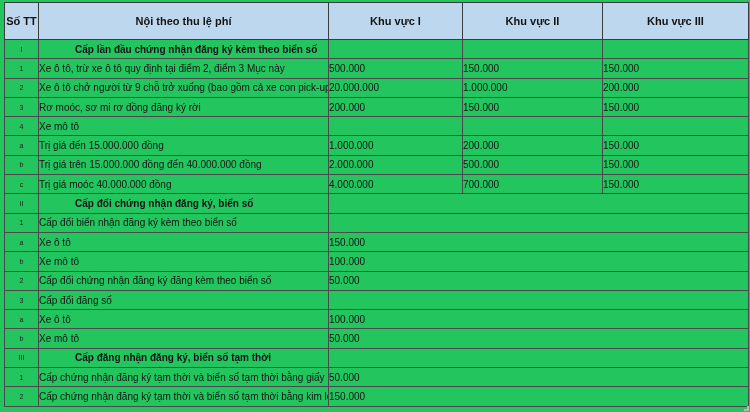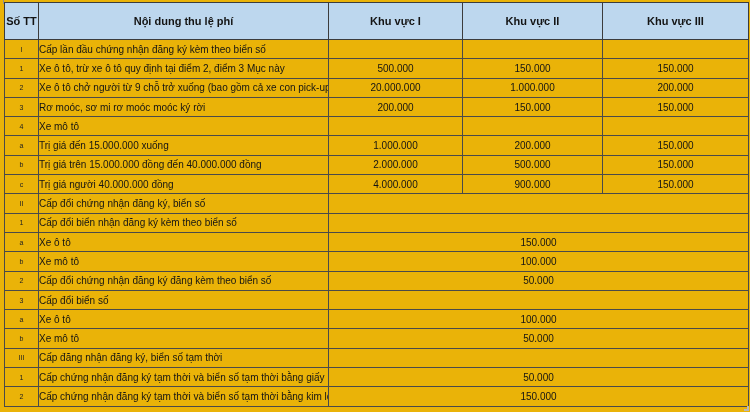--- a/index.html
+++ b/index.html
@@ -1,19 +1,19 @@
 <!DOCTYPE html>
 <html><head>
 <meta charset="utf-8">
 <style>
   html,body{margin:0;padding:0;background:#ffffff;}
   #screen{
     position:relative;
     width:750px;height:412px;
-    background:#eab308;
+    background:#22c55e;
     overflow:hidden;
     font-family:"Liberation Sans","DejaVu Sans",sans-serif;
     color:#141414;
   }
   table.fee{
     position:absolute;left:4px;top:2px;
     width:744px;
     border-collapse:collapse;
     table-layout:fixed;
   }
@@ -40,24 +40,23 @@
     color:#222;
   }
   td.content{
     font-size:10px;
     text-align:left;
     vertical-align:middle;
     padding:0 3px 0 4px;
   }
   td.val{
     font-size:10px;
-    text-align:center;
-    vertical-align:middle;
-  }
-  tr.section td.content{font-weight:normal;}
+    vertical-align:middle;
+  }
+  tr.section td.content{font-weight:bold;padding-left:36px;}
   .stub-top-left{
     position:absolute;left:3px;top:0;width:1px;height:4px;background:#8f8f8f;
   }
   .corner-mark{
     position:absolute;left:744px;top:406px;width:5px;height:5px;
     border-right:2px solid #b8b8b8;border-bottom:2px solid #b8b8b8;
     box-sizing:border-box;
   }
 </style>
 </head>
@@ -71,21 +70,21 @@
     <colgroup>
       <col style="width:34px">
       <col style="width:290px">
       <col style="width:134px">
       <col style="width:140px">
       <col style="width:146px">
     </colgroup>
     <thead>
       <tr>
         <th>Số TT</th>
-        <th>Nội dung thu lệ phí</th>
+        <th>Nội theo thu lệ phí</th>
         <th>Khu vực I</th>
         <th>Khu vực II</th>
         <th>Khu vực III</th>
       </tr>
     </thead>
     <tbody>
         <tr class="section">
           <td class="stt">I</td>
           <td class="content">Cấp lần đầu chứng nhận đăng ký kèm theo biển số</td>
           <td class="val"></td>
@@ -101,51 +100,51 @@
         </tr>
         <tr>
           <td class="stt">2</td>
           <td class="content">Xe ô tô chở người từ 9 chỗ trở xuống (bao gồm cả xe con pick-up)</td>
           <td class="val">20.000.000</td>
           <td class="val">1.000.000</td>
           <td class="val">200.000</td>
         </tr>
         <tr>
           <td class="stt">3</td>
-          <td class="content">Rơ moóc, sơ mi rơ moóc moóc ký rời</td>
+          <td class="content">Rơ moóc, sơ mi rơ đồng đăng ký rời</td>
           <td class="val">200.000</td>
           <td class="val">150.000</td>
           <td class="val">150.000</td>
         </tr>
         <tr>
           <td class="stt">4</td>
           <td class="content">Xe mô tô</td>
           <td class="val"></td>
           <td class="val"></td>
           <td class="val"></td>
         </tr>
         <tr>
           <td class="stt">a</td>
-          <td class="content">Trị giá đến 15.000.000 xuống</td>
+          <td class="content">Trị giá đến 15.000.000 đồng</td>
           <td class="val">1.000.000</td>
           <td class="val">200.000</td>
           <td class="val">150.000</td>
         </tr>
         <tr>
           <td class="stt">b</td>
           <td class="content">Trị giá trên 15.000.000 đồng đến 40.000.000 đồng</td>
           <td class="val">2.000.000</td>
           <td class="val">500.000</td>
           <td class="val">150.000</td>
         </tr>
         <tr>
           <td class="stt">c</td>
-          <td class="content">Trị giá người 40.000.000 đồng</td>
+          <td class="content">Trị giá moóc 40.000.000 đồng</td>
           <td class="val">4.000.000</td>
-          <td class="val">900.000</td>
+          <td class="val">700.000</td>
           <td class="val">150.000</td>
         </tr>
         <tr class="section">
           <td class="stt">II</td>
           <td class="content">Cấp đổi chứng nhận đăng ký, biển số</td>
           <td class="val" colspan="3"></td>
         </tr>
         <tr>
           <td class="stt">1</td>
           <td class="content">Cấp đổi biển nhận đăng ký kèm theo biển số</td>
@@ -161,21 +160,21 @@
           <td class="content">Xe mô tô</td>
           <td class="val" colspan="3">100.000</td>
         </tr>
         <tr>
           <td class="stt">2</td>
           <td class="content">Cấp đổi chứng nhận đăng ký đăng kèm theo biển số</td>
           <td class="val" colspan="3">50.000</td>
         </tr>
         <tr>
           <td class="stt">3</td>
-          <td class="content">Cấp đổi biển số</td>
+          <td class="content">Cấp đổi đăng số</td>
           <td class="val" colspan="3"></td>
         </tr>
         <tr>
           <td class="stt">a</td>
           <td class="content">Xe ô tô</td>
           <td class="val" colspan="3">100.000</td>
         </tr>
         <tr>
           <td class="stt">b</td>
           <td class="content">Xe mô tô</td>

